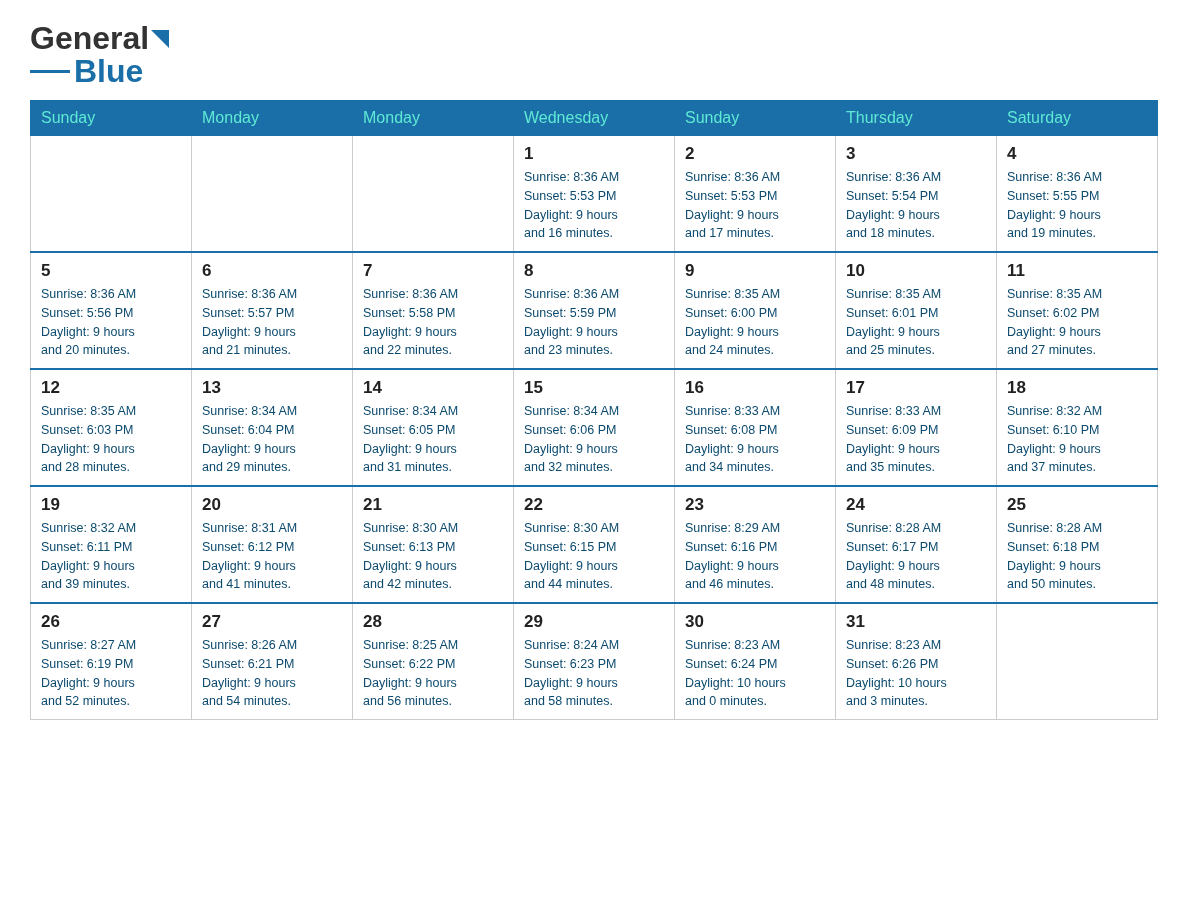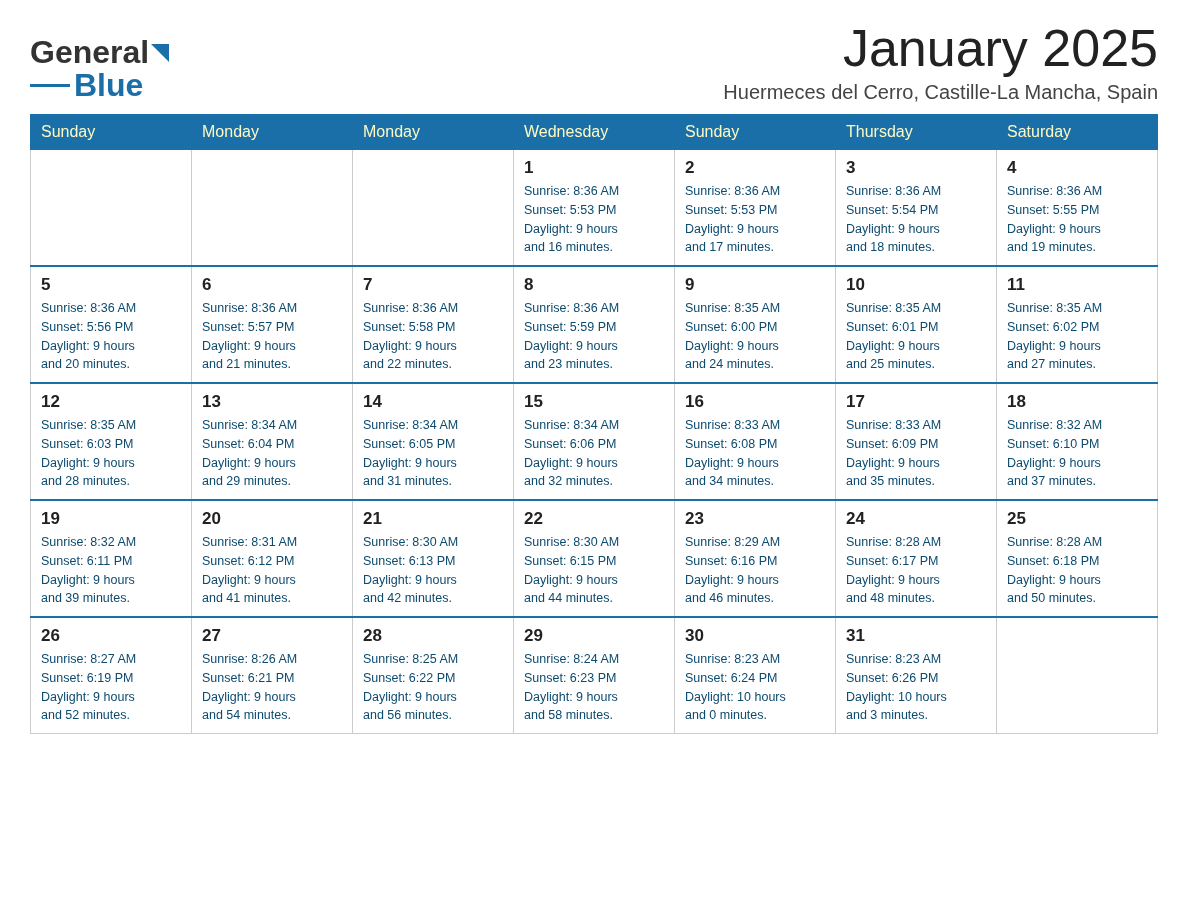--- a/index.html
+++ b/index.html
@@ -35,21 +35,21 @@
       color: #444;
       margin-top: 4px;
     }
     .calendar-table {
       width: 100%;
       border-collapse: collapse;
       margin-top: 10px;
     }
     .calendar-table th {
       background-color: #1a6fa8;
-      color: #fef9c3;
+      color: #5eead4;
       padding: 8px 10px;
       font-size: 16px;
       font-weight: normal;
       text-align: left;
       border: 1px solid #1a6fa8;
     }
     .calendar-table td {
       vertical-align: top;
       padding: 8px 10px;
       border: 1px solid #ccc;
@@ -83,24 +83,20 @@
       <span style="font-size:32px; font-weight:bold; color:#333; font-family:Arial;">General</span>
       <svg width="18" height="20" viewBox="0 0 18 20" style="margin-left:2px; margin-top:2px;">
         <polygon points="0,0 18,0 18,18" fill="#1a6fa8"></polygon>
       </svg>
     </div>
     <div style="display:flex; align-items:center; margin-top:-4px;">
       <div style="width:40px; height:3px; background:#1a6fa8;"></div>
       <span style="font-size:32px; font-weight:bold; color:#1a6fa8; font-family:Arial; margin-left:4px;">Blue</span>
     </div>
   </div>
-  <div class="title-section">
-    <div class="month-title">January 2025</div>
-    <div class="location-title">Huermeces del Cerro, Castille-La Mancha, Spain</div>
-  </div>
 </div>
 
 <table class="calendar-table">
   <thead>
     <tr>
     <th>Sunday</th>
         <th>Monday</th>
         <th>Monday</th>
         <th>Wednesday</th>
         <th>Sunday</th>

